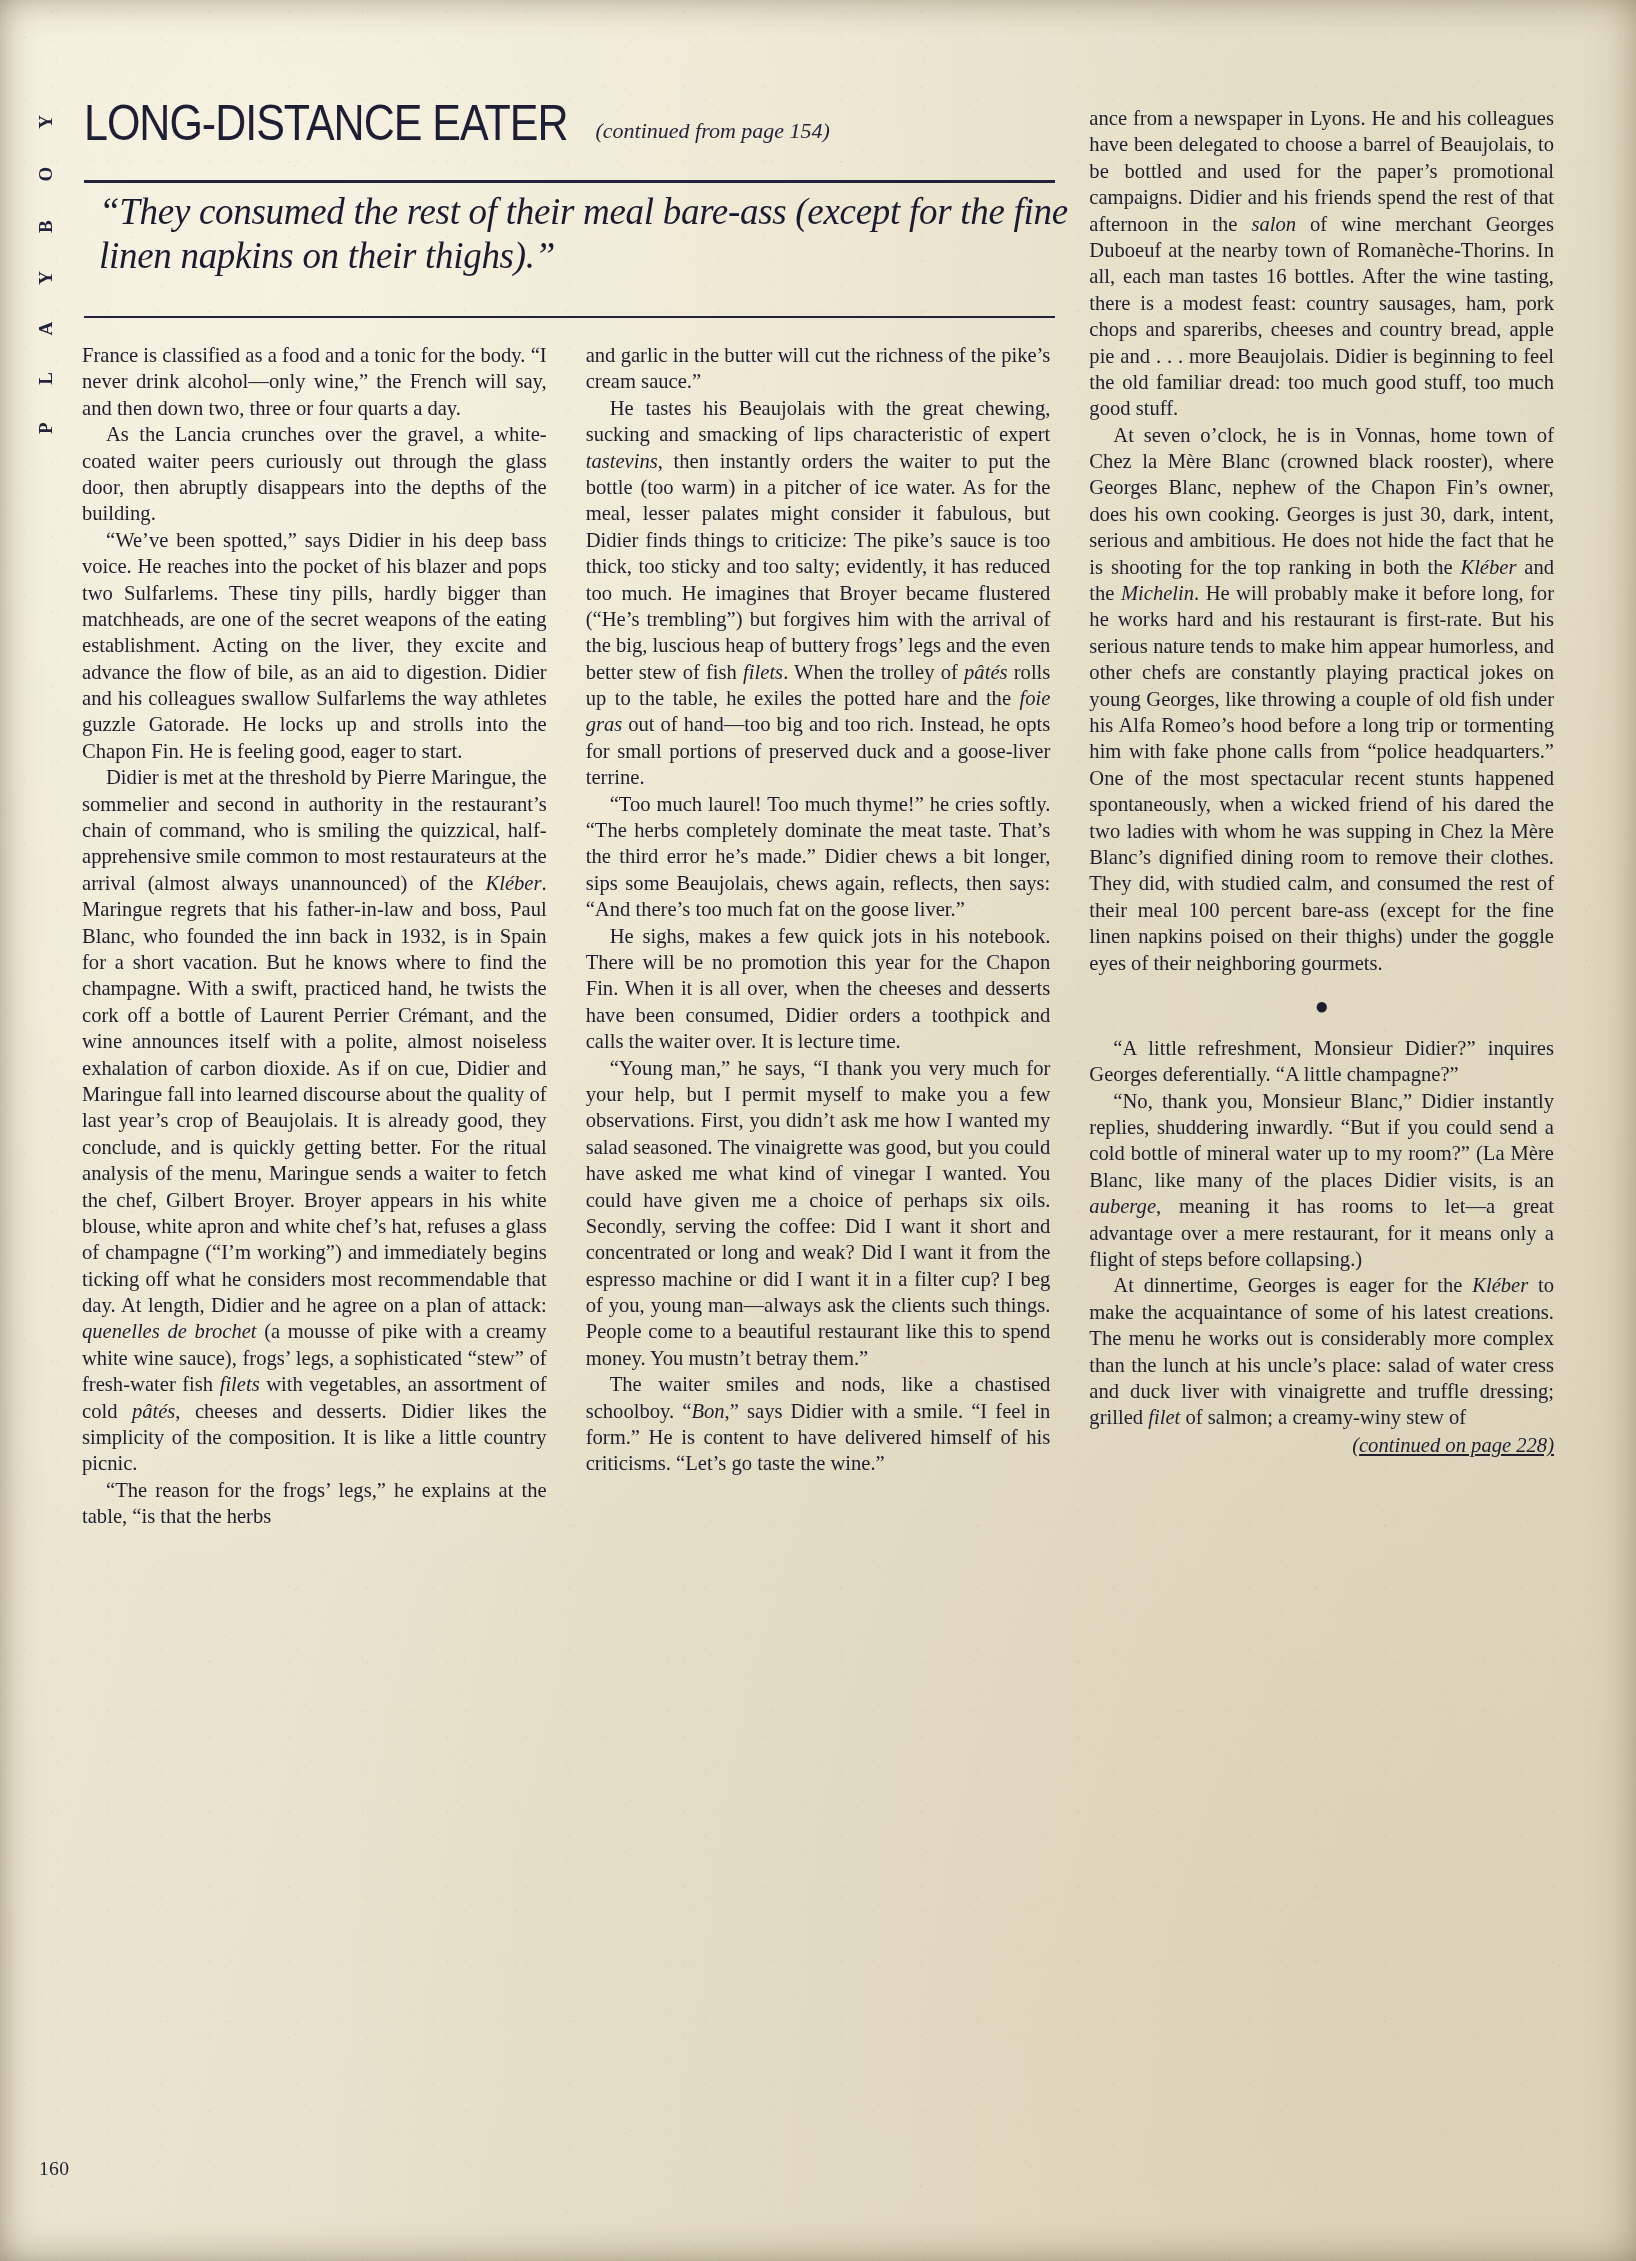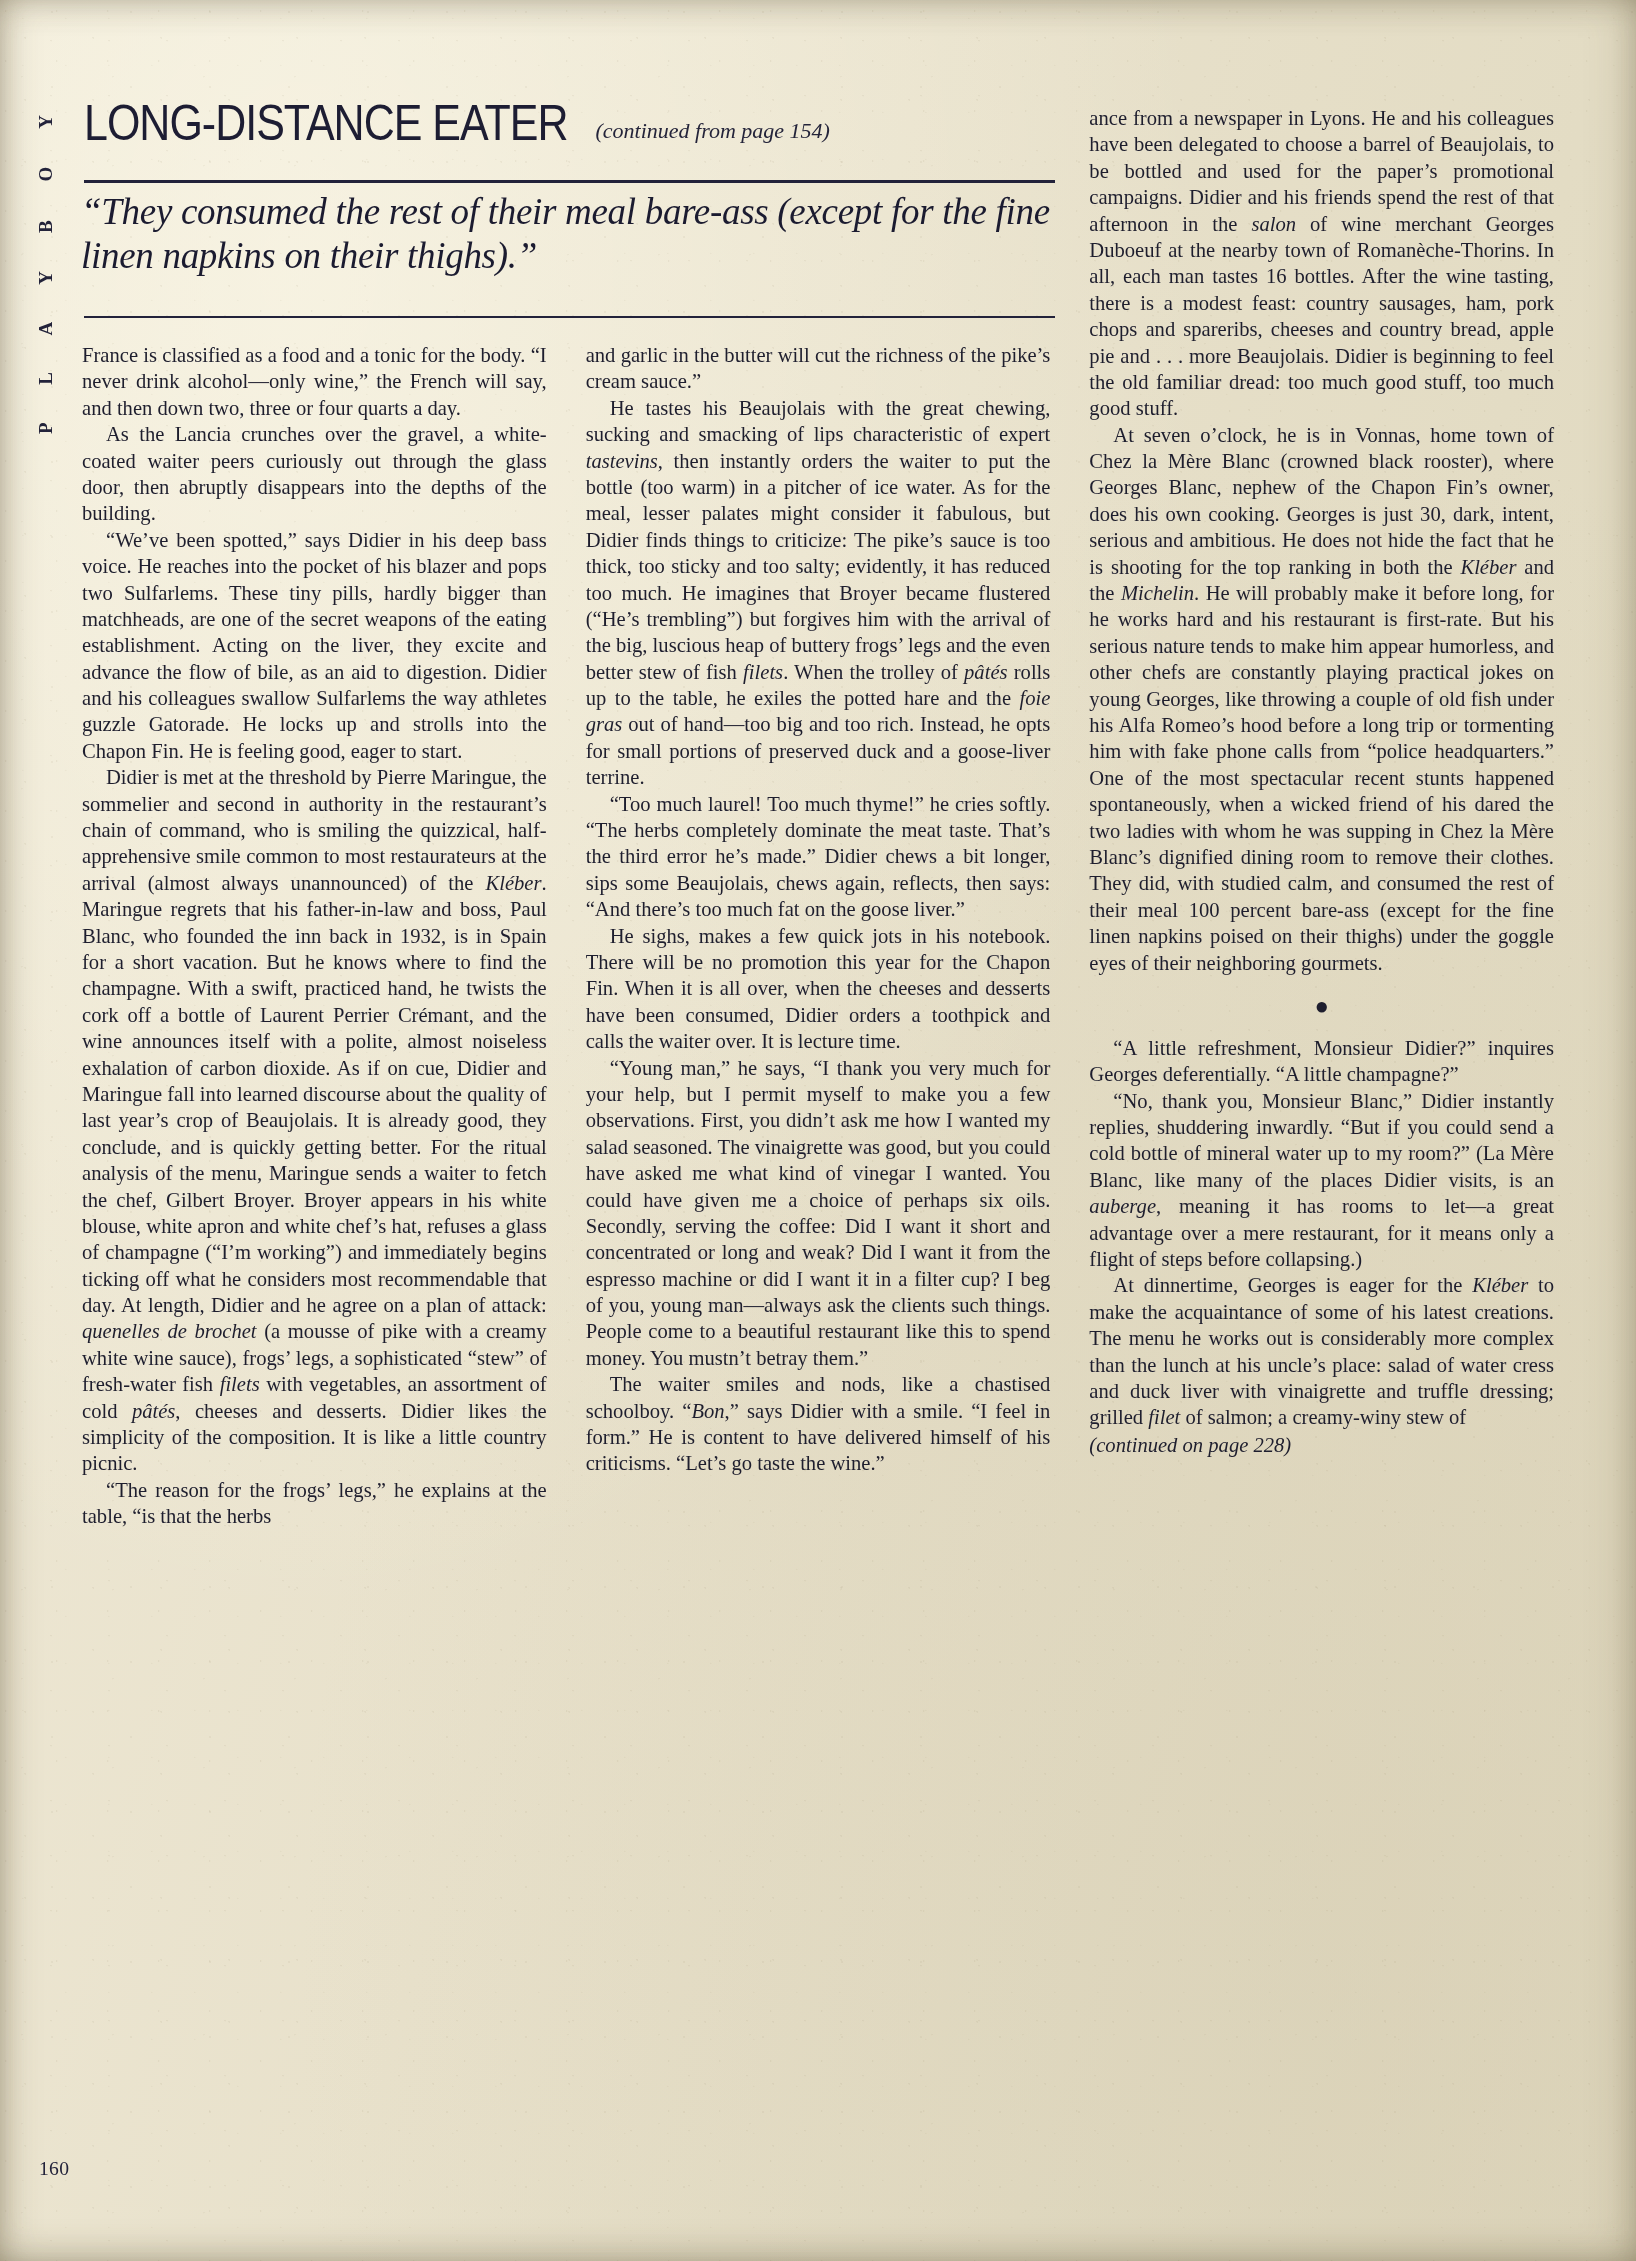--- a/index.html
+++ b/index.html
@@ -88,21 +88,21 @@
     position:absolute;left:84px;top:180px;width:971px;height:2.8px;
     background:#22223a;
   }
   .rule-bottom{
     position:absolute;left:84px;top:316px;width:971px;height:2.1px;
     background:#22223a;
   }
 
   
   .pullquote{
-    position:absolute;left:81px;top:190px;width:978px;
+    position:absolute;left:99px;top:190px;width:978px;
     font-family:"Liberation Serif", serif;
     font-style:italic;
     font-size:37px;
     line-height:1.20;
     color:#1b1b30;
     letter-spacing:-0.3px;
   }
 
   
   .cols{
@@ -131,26 +131,27 @@
     text-align:center;
     font-size:24px;
     line-height:1;
     margin:18px 0 17px 0;
     text-indent:0;
     color:#1e1e2e;
   }
 
   .continued-on{
     display:block;
-    text-align:left;
+    text-align:right;
     font-style:italic;
     font-size:20.6px;
     text-indent:0;
     margin-top:1.4px;
     color:#1e1e2e;
+    text-decoration:underline;
   }
 
   
   .folio{
     position:absolute;left:39px;top:2158px;
     font-size:19.6px;
     color:#22223a;
     letter-spacing:0.3px;
   }
 </style>

